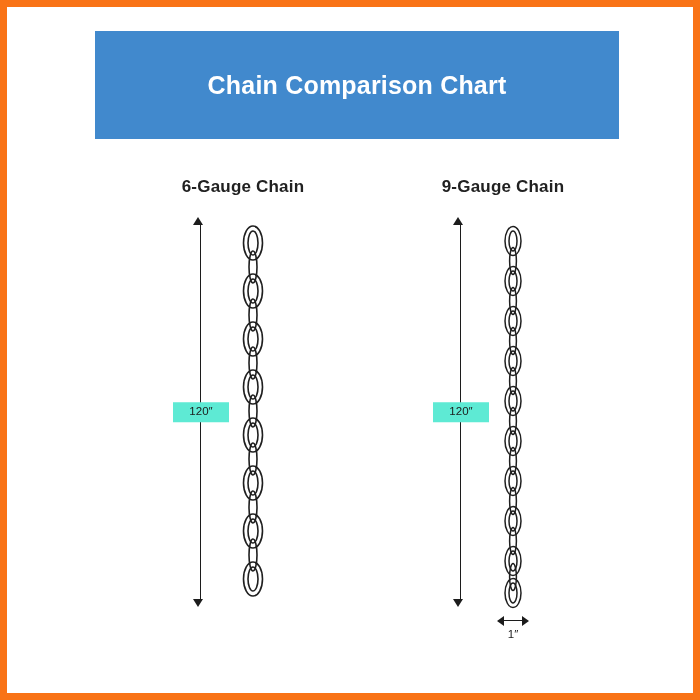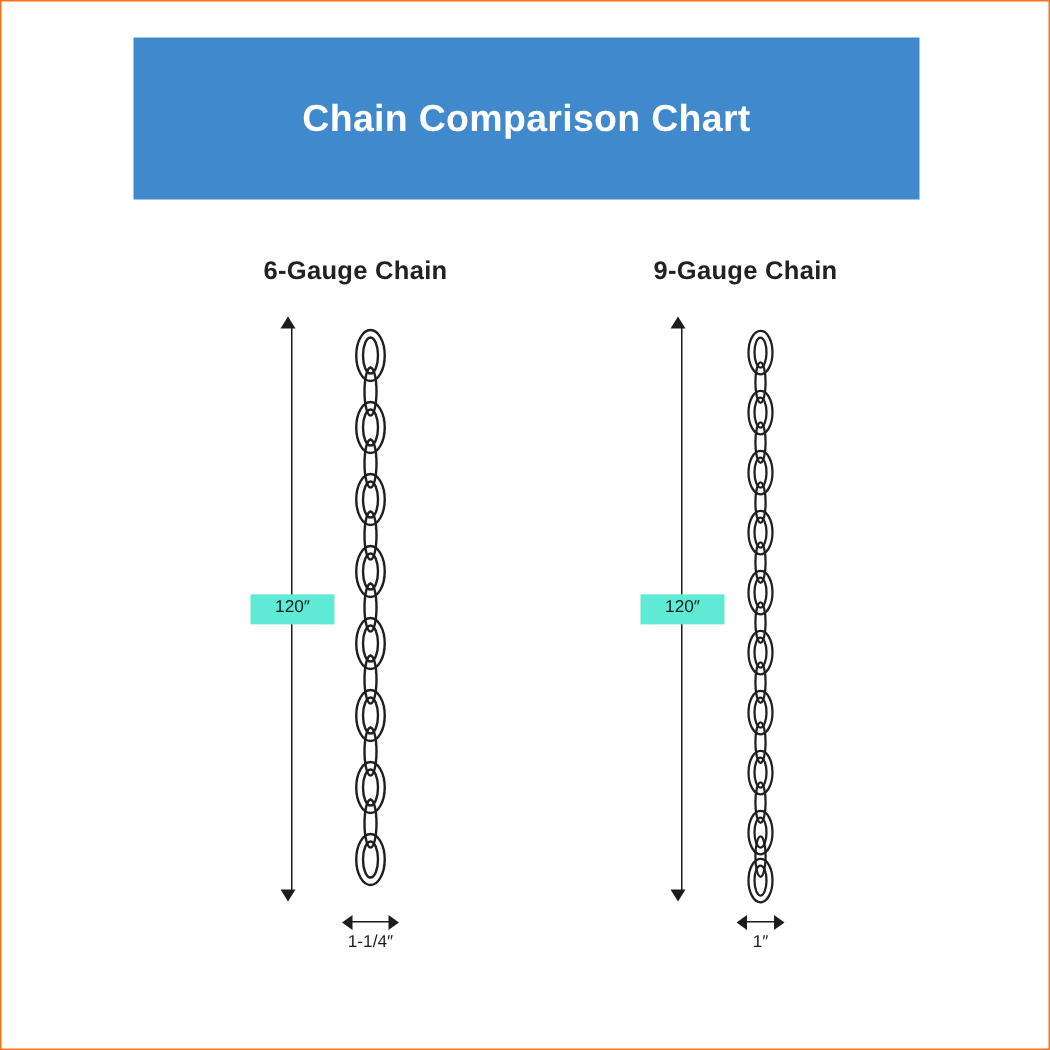--- a/index.html
+++ b/index.html
@@ -12,21 +12,21 @@
     background: #ffffff;
     font-family: "Liberation Sans", sans-serif;
     color: #2b2b2b;
     overflow: hidden;
   }
   .page {
     position: relative;
     width: 700px;
     height: 700px;
     box-sizing: border-box;
-    border: 1px solid #f97316;
+    border: 7px solid #f97316;
     background: #ffffff;
   }
   .header-band {
     position: absolute;
     left: 88px;
     top: 24px;
     width: 524px;
     height: 108px;
     background: #4189cd;
     display: flex;
@@ -211,26 +211,20 @@
             <ellipse cx="30" cy="46" rx="4" ry="16"></ellipse>
             <ellipse cx="30" cy="94" rx="4" ry="16"></ellipse>
             <ellipse cx="30" cy="142" rx="4" ry="16"></ellipse>
             <ellipse cx="30" cy="190" rx="4" ry="16"></ellipse>
             <ellipse cx="30" cy="238" rx="4" ry="16"></ellipse>
             <ellipse cx="30" cy="286" rx="4" ry="16"></ellipse>
             <ellipse cx="30" cy="334" rx="4" ry="16"></ellipse>
           </g>
         </svg>
 
-        <div class="hdim" style="left:125px; width:70px;">
-          <div class="hcap" style="left:16px; border-right:7px solid #1c1c1c;"></div>
-          <div class="hline" style="width:26px;"></div>
-          <div class="hcap" style="right:16px; border-left:7px solid #1c1c1c;"></div>
-          <div class="hlabel">1-1/4″</div>
-        </div>
 
       </div>
     </div>
 
     <div class="col col-right">
       <div class="col-title">9-Gauge Chain</div>
 
       <div class="diagram">
 
         <div class="vdim" style="left:96px;">

